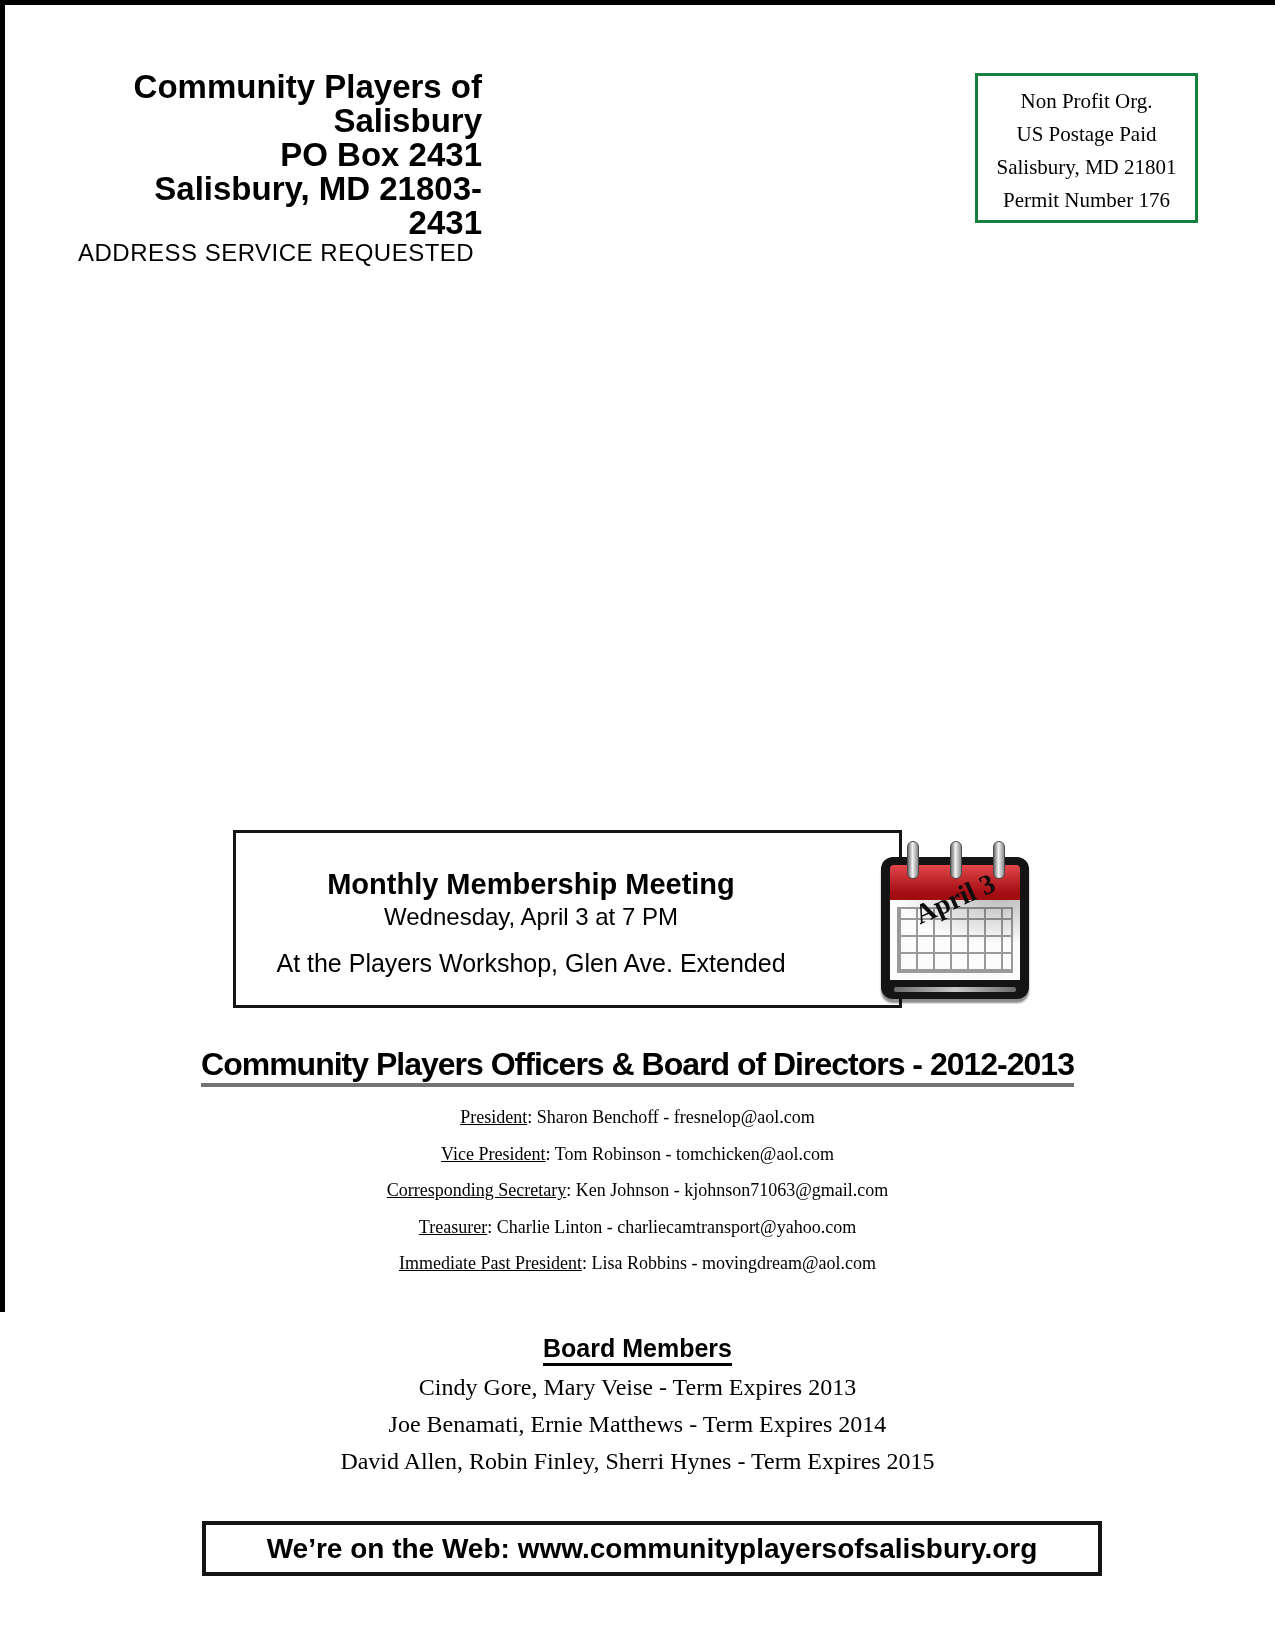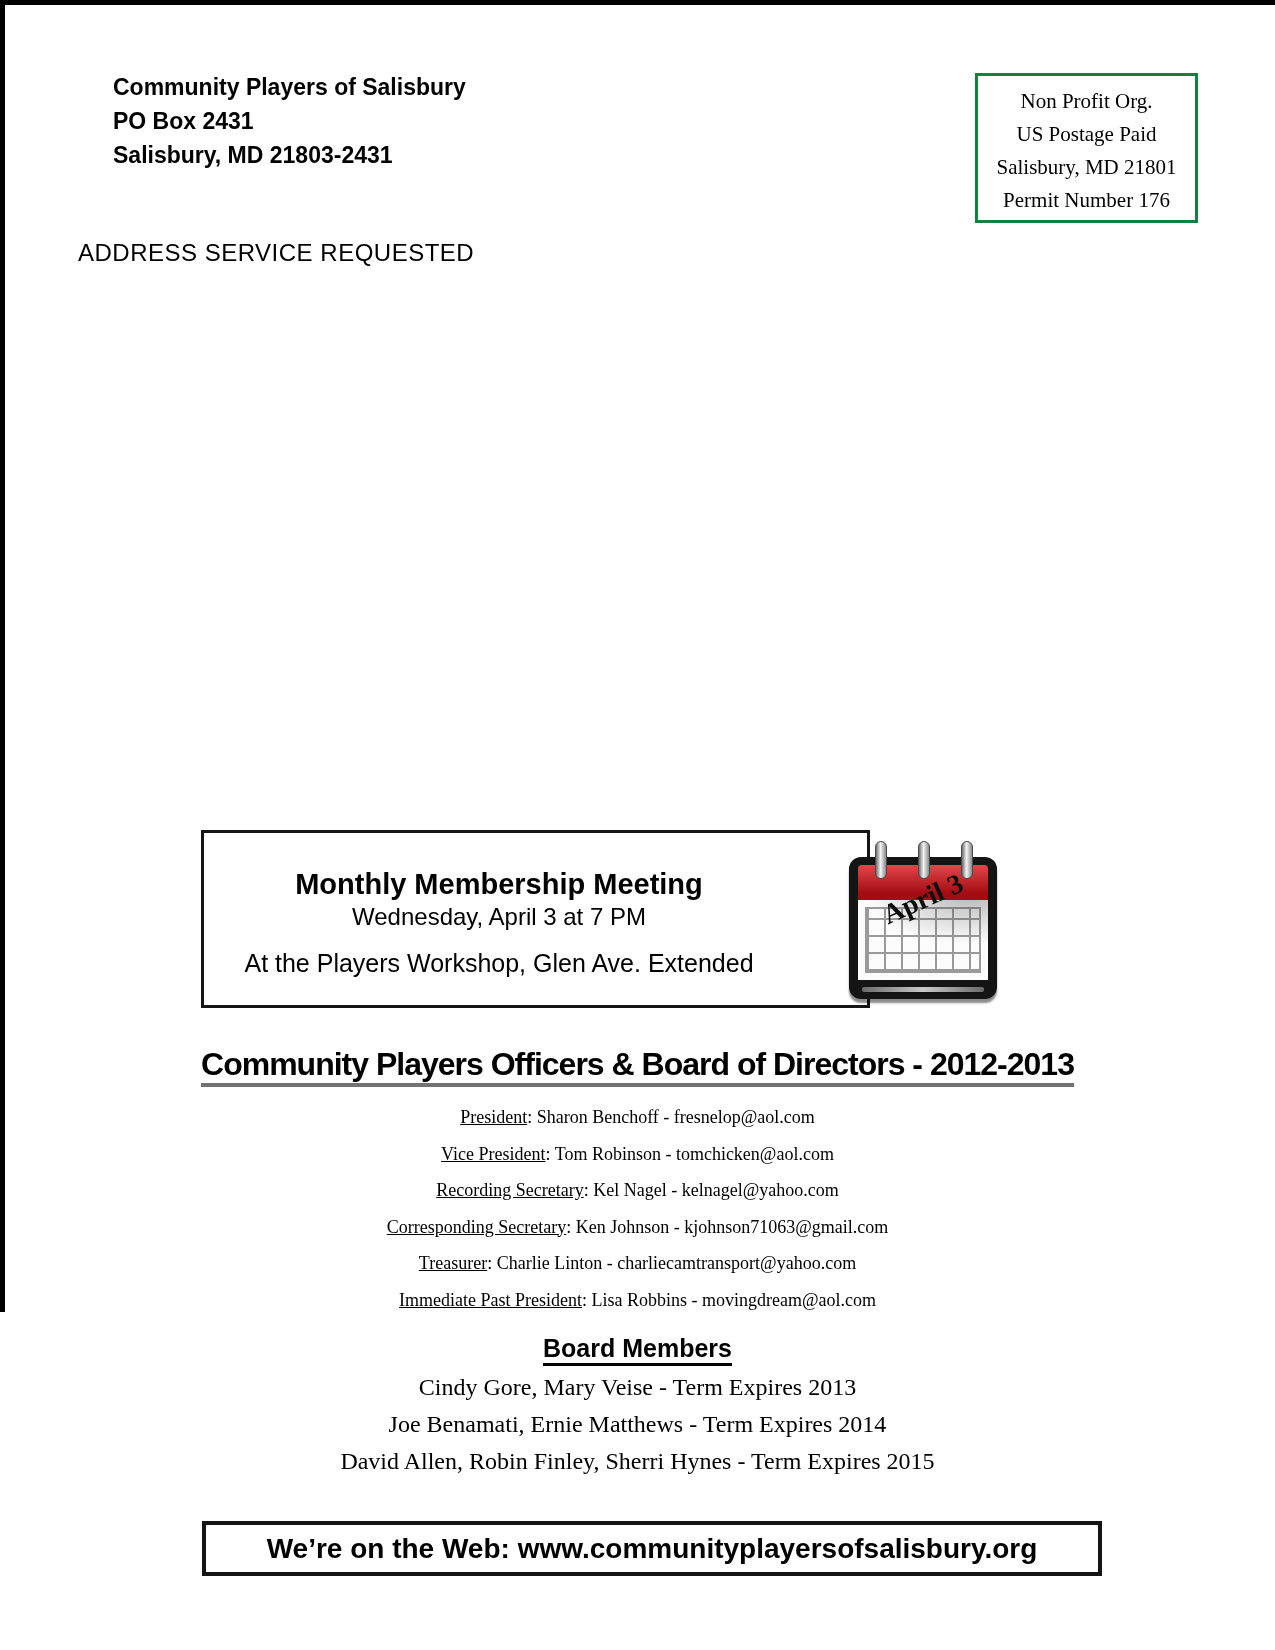--- a/index.html
+++ b/index.html
@@ -7,38 +7,38 @@
     position:relative; width:1275px; height:1650px; background:#ffffff;
     color:#000; font-family:"Liberation Sans", sans-serif; overflow:hidden;
   }
   
   .edge-top  { position:absolute; top:0; left:0; width:1275px; height:5px; background:#000; }
   .edge-left { position:absolute; top:0; left:0; width:5px; height:1312px; background:#000; }
 
   
   .return-address {
     position:absolute; left:92px; top:70px; width:390px;
-    text-align:left; font-weight:bold; font-size:23px; line-height:34px;margin-left:21px;
+    text-align:right; font-weight:bold; font-size:33px; line-height:34px;
   }
 
   .address-service {
     position:absolute; left:78px; top:239px; font-size:24px; letter-spacing:.5px;
   }
 
   
   .postage-box {
     position:absolute; left:975px; top:73px; width:223px; height:150px;
     border:3px solid #15803d; box-sizing:border-box;
     font-family:"Liberation Serif", serif; font-size:21px; line-height:33px;
     text-align:center; padding-top:9px;
   }
 
   
   .meeting-box {
-    position:absolute; left:201px; top:830px; width:669px; height:178px;
+    position:absolute; left:233px; top:830px; width:669px; height:178px;
     border:3px solid #151515; box-sizing:border-box;
   }
   .meeting-text { position:absolute; left:25px; top:34px; width:540px; text-align:center; }
   .meeting-title { font-size:29px; font-weight:bold; line-height:34px; }
   .meeting-datetime { font-size:24px; line-height:32px; }
   .meeting-location { font-size:25px; margin-top:16px; }
 
   
   .calendar { position:absolute; left:645px; top:8px; width:148px; height:164px; }
   .cal-ring {
@@ -157,21 +157,20 @@
     </div>
   </div>
 
   <div class="officers-heading">
     <span>Community Players Officers &amp; Board of Directors - 2012-2013</span>
   </div>
 
   <div class="officers-list">
     <div class="officer-row"><span class="officer-role">President</span><span>: Sharon Benchoff - fresnelop@aol.com</span></div>
     <div class="officer-row"><span class="officer-role">Vice President</span><span>: Tom Robinson - tomchicken@aol.com</span></div>
-    <div class="officer-row"><span class="officer-role">Recording Secretary</span><span>: Kel Nagel - kelnagel@yahoo.com</span></div>
     <div class="officer-row"><span class="officer-role">Corresponding Secretary</span><span>: Ken Johnson - kjohnson71063@gmail.com</span></div>
     <div class="officer-row"><span class="officer-role">Treasurer</span><span>: Charlie Linton - charliecamtransport@yahoo.com</span></div>
     <div class="officer-row"><span class="officer-role">Immediate Past President</span><span>: Lisa Robbins - movingdream@aol.com</span></div>
   </div>
 
   <div class="board-heading">
     <span>Board Members</span>
   </div>
 
   <div class="board-list">

